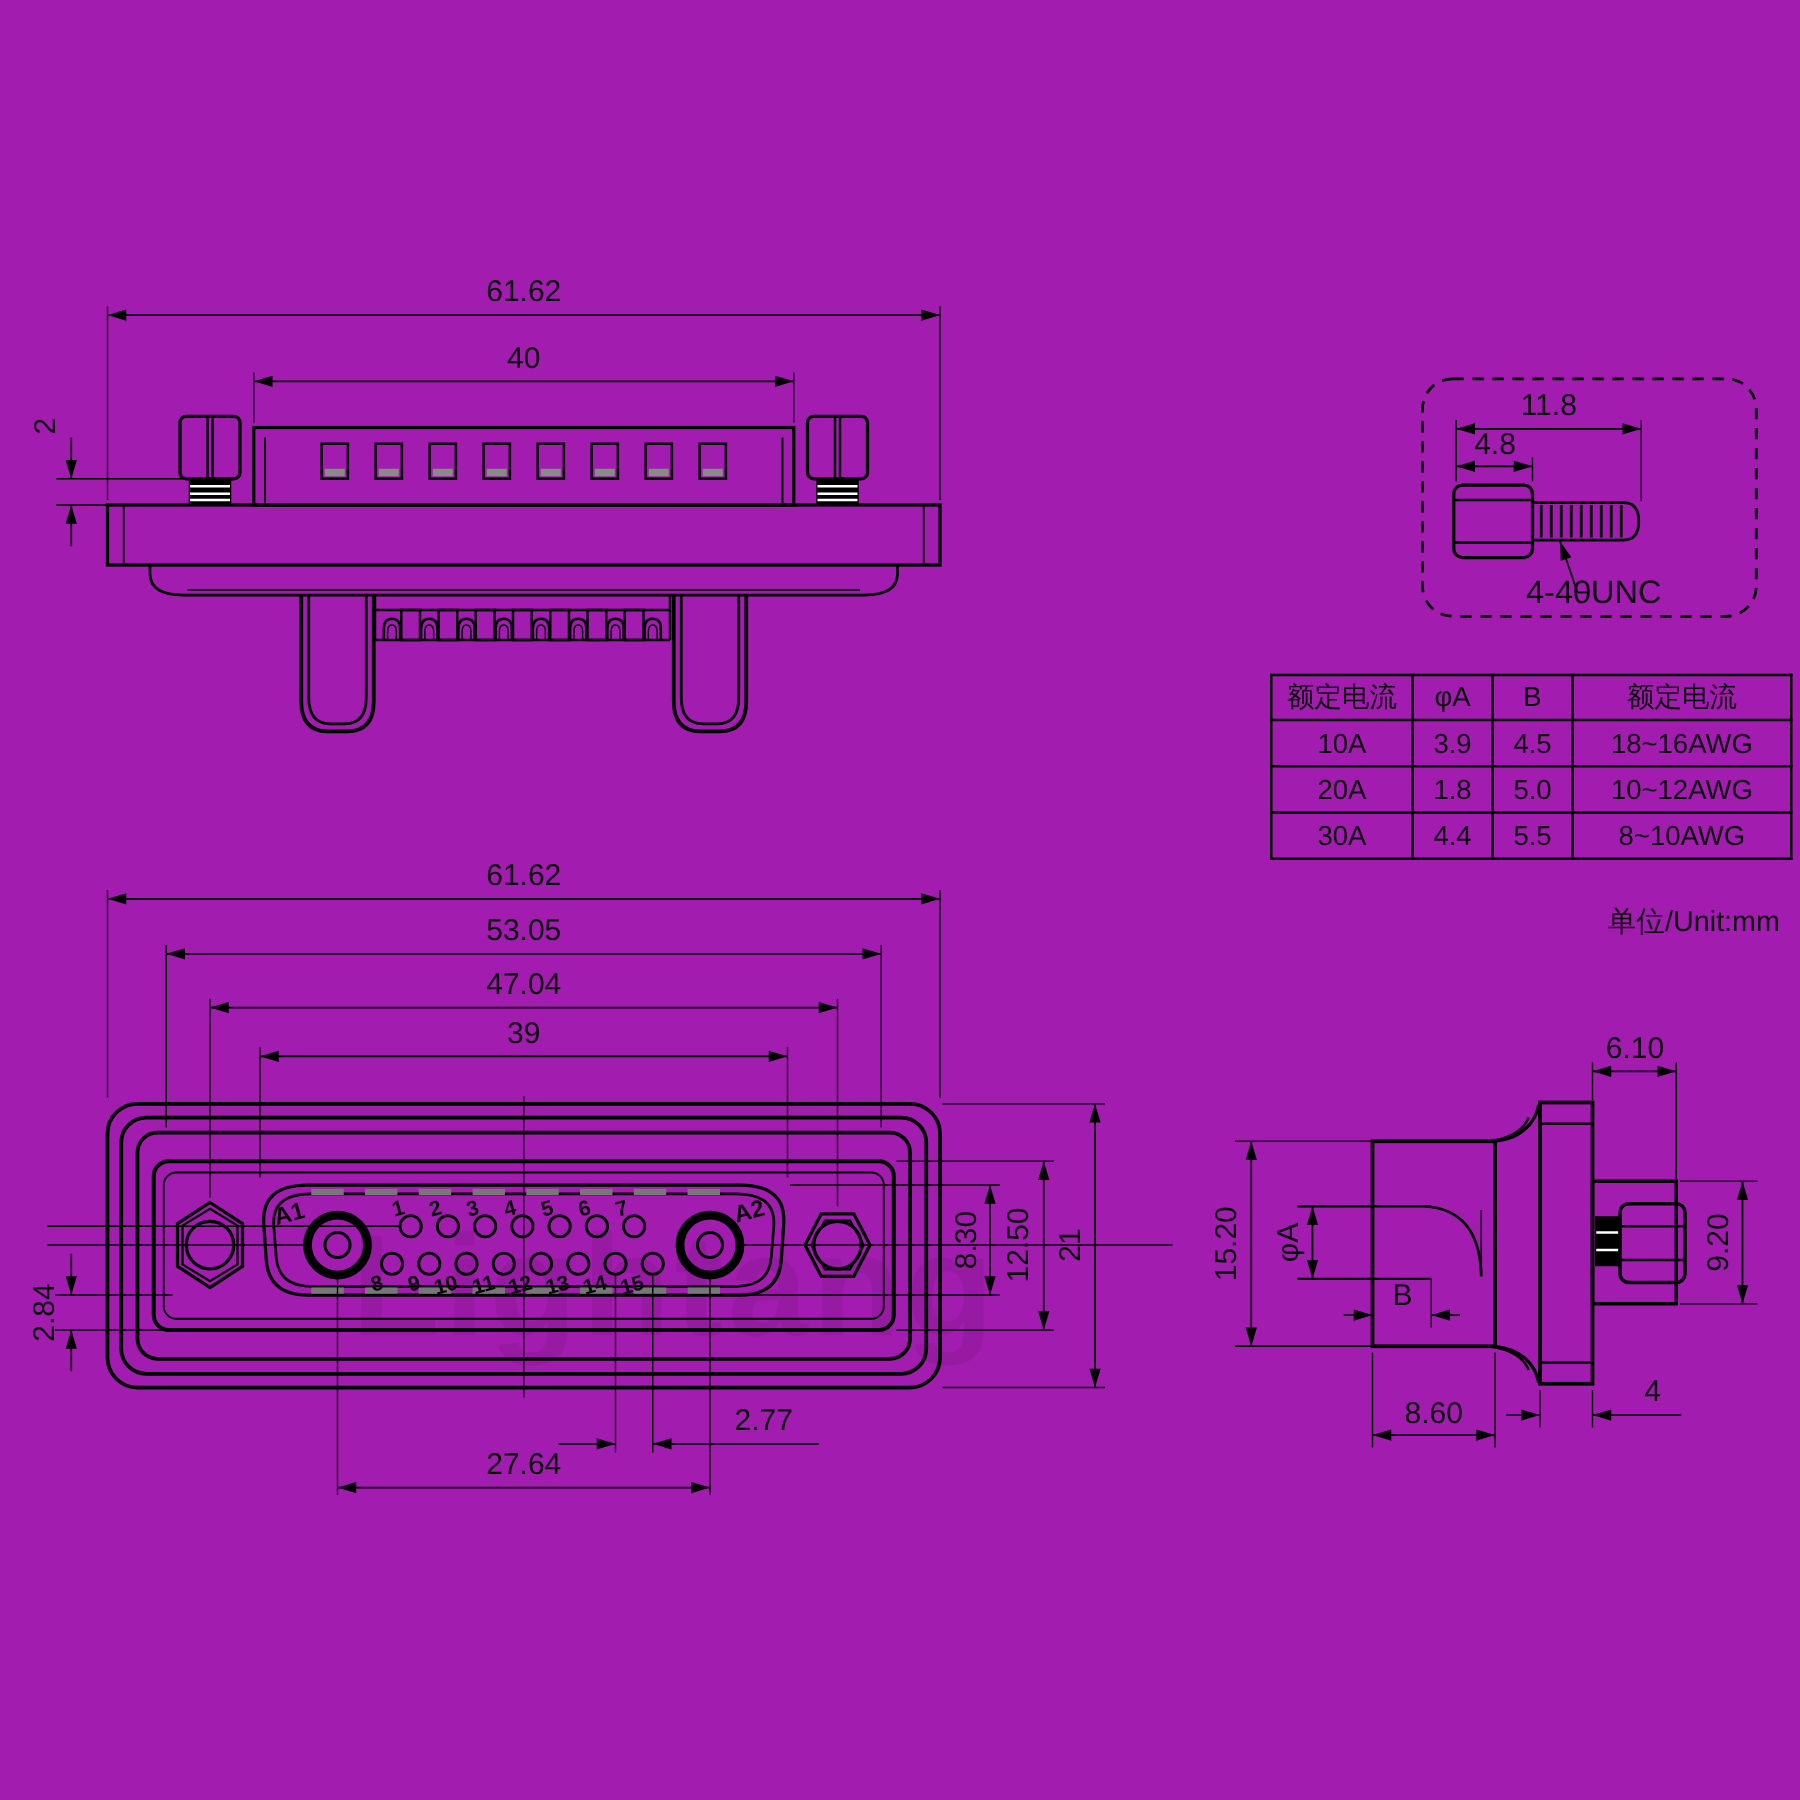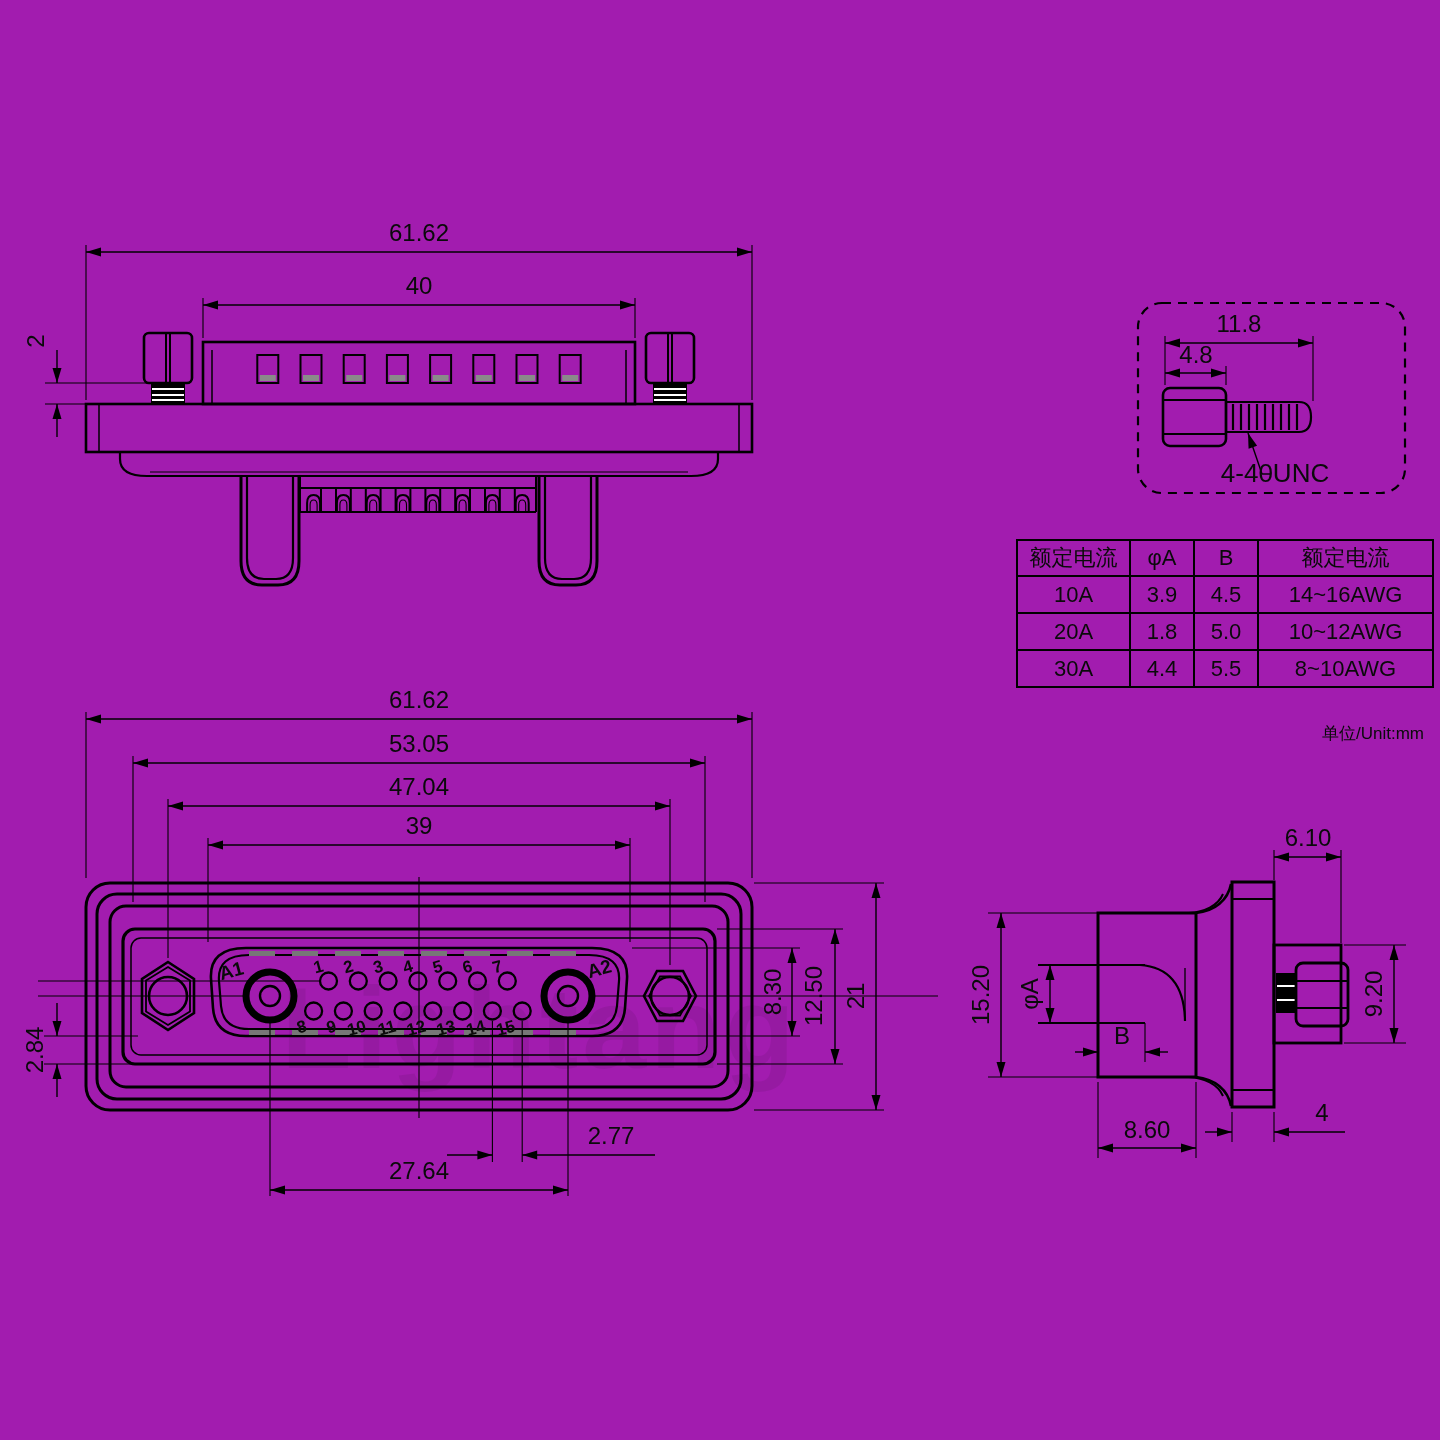--- a/index.html
+++ b/index.html
@@ -13,21 +13,21 @@
   .apinlab{font-size:19px;font-weight:bold;text-anchor:middle;}
   .wm{font-size:115px;font-weight:bold;letter-spacing:4px;fill:#000;fill-opacity:0.07;text-anchor:middle;}
   .ln{stroke:#000;fill:none;}
   .w14{stroke-width:1.4;} .w11{stroke-width:1.1;} .w15{stroke-width:1.5;}
   .w2{stroke-width:2;} .w22{stroke-width:2.2;} .w26{stroke-width:2.6;} .w3{stroke-width:3;}
   #spec-table{position:absolute;left:1016px;top:539px;border-collapse:collapse;}
   #spec-table td,#spec-table th{border:2px solid #000;font-size:22px;font-weight:normal;
      text-align:center;vertical-align:middle;padding:0;color:#0a0a0a;}
   #spec-table th{height:34px;} #spec-table td{height:35px;}
   .c0{width:111px;} .c1{width:62px;} .c2{width:62px;} .c3{width:173px;}
-  #unit-note{position:absolute;right:16px;top:722px;font-size:17px;color:#0a0a0a;}
+  #unit-note{position:absolute;right:16px;top:722px;font-size:23px;color:#0a0a0a;}
 </style>
 </head>
 <body>
 
 <div id="stage">
 
 <svg width="1440" height="1440" viewBox="0 0 1440 1440">
   <defs>
     <marker id="ar" markerUnits="userSpaceOnUse" markerWidth="16" markerHeight="10" viewBox="0 0 16 10" refX="15.5" refY="5" orient="auto-start-reverse">
       <path d="M0.5,0.5 L15.5,5 L0.5,9.5 Z" fill="#000"></path>
@@ -422,21 +422,21 @@
         <tr>
     <th class="c0">额定电流</th>
     <th class="c1">φA</th>
     <th class="c2">B</th>
     <th class="c3">额定电流</th>
   </tr>
   <tr>
     <td>10A</td>
     <td>3.9</td>
     <td>4.5</td>
-    <td>14~16AWG</td>
+    <td>18~16AWG</td>
   </tr>
   <tr>
     <td>20A</td>
     <td>1.8</td>
     <td>5.0</td>
     <td>10~12AWG</td>
   </tr>
   <tr>
     <td>30A</td>
     <td>4.4</td>

